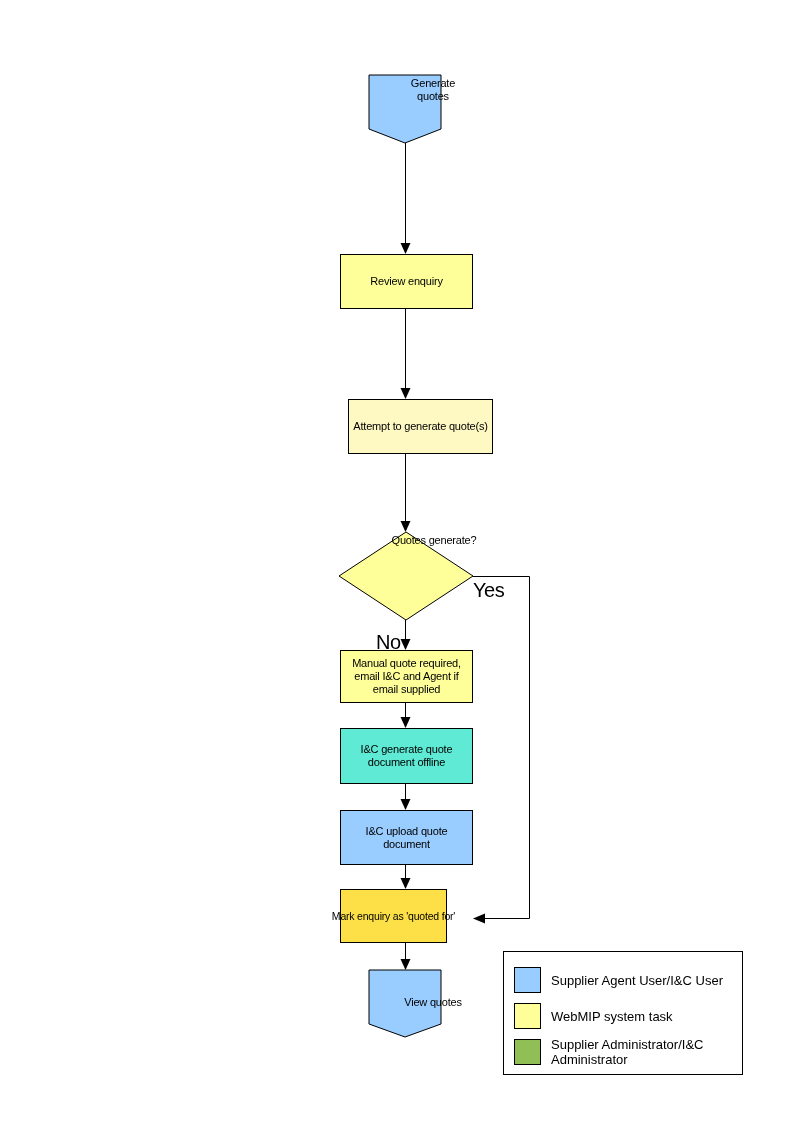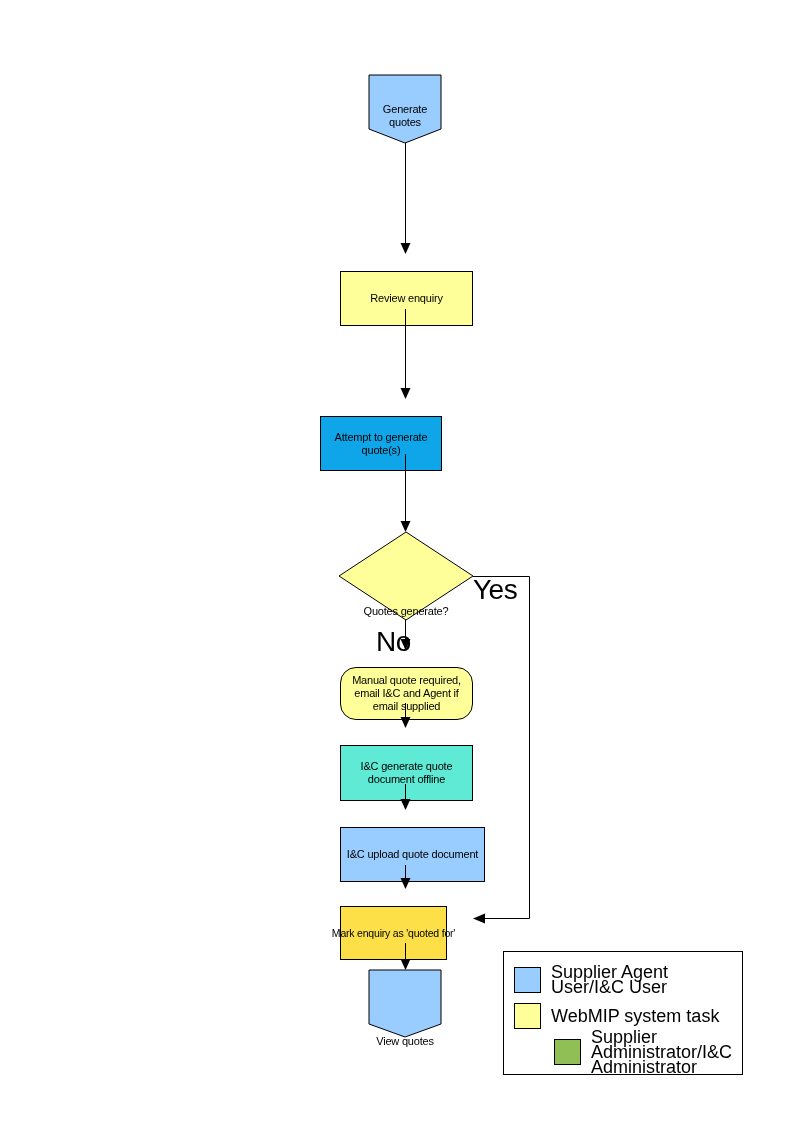--- a/index.html
+++ b/index.html
@@ -25,36 +25,36 @@
     box-sizing: border-box;
     display: flex;
     align-items: center;
     justify-content: center;
     text-align: center;
     font-size: 11px;
     line-height: 13px;
     letter-spacing: -0.2px;
     z-index: 1;
     padding: 17px 3px;
-    margin-top: 17px;
   }
   .shape-text {
     position: absolute;
     display: flex;
-    align-items: flex-end;
+    align-items: flex-start;
     justify-content: center;
     text-align: center;
     font-size: 11px;
     line-height: 13px;
     letter-spacing: -0.2px;
     z-index: 4;
+    margin-left: 28px;
   }
   .branch-label {
     position: absolute;
-    font-size: 28px;
+    font-size: 20px;
     line-height: 24px;
     letter-spacing: -0.5px;
     z-index: 2;
     white-space: nowrap;
   }
   .nowrap { white-space: nowrap; font-size: 10.5px; }
   #legend {
     position: absolute;
     left: 503px; top: 951px;
     width: 240px; height: 124px;
@@ -71,47 +71,47 @@
     align-items: center;
   }
   .legend-swatch {
     width: 27px; height: 26px;
     border: 1px solid #000000;
     box-sizing: border-box;
     flex: 0 0 27px;
   }
   .legend-label {
     margin-left: 10px;
-    font-size: 18px;
+    font-size: 13px;
     line-height: 15px;
     width: 185px;
   }
 </style>
 </head>
 <body>
 
 <div id="page">
 
   <div class="node" style="left: 340px; top: 254px; width: 133px; height: 55px; background-color: rgb(255, 255, 153);">
     <span>Review enquiry</span>
   </div>
 
-  <div class="node" style="left: 320px; top: 399px; width: 122px; height: 55px; background-color: #0ea5e9;">
+  <div class="node" style="left: 348px; top: 399px; width: 145px; height: 55px; background-color: #fef9c3;">
     <span>Attempt to generate quote(s)</span>
   </div>
 
-  <div class="node" style="left: 340px; top: 650px; width: 133px; height: 53px; background-color: rgb(255, 255, 153); border-radius: 16px;">
+  <div class="node" style="left: 340px; top: 650px; width: 133px; height: 53px; background-color: rgb(255, 255, 153);">
     <span>Manual quote required, email I&amp;C and Agent if email supplied</span>
   </div>
 
   <div class="node" style="left: 340px; top: 728px; width: 133px; height: 56px; background-color: #5eead4;">
     <span>I&amp;C generate quote document offline</span>
   </div>
 
-  <div class="node" style="left: 340px; top: 810px; width: 145px; height: 55px; background-color: rgb(153, 204, 255);">
+  <div class="node" style="left: 340px; top: 810px; width: 133px; height: 55px; background-color: rgb(153, 204, 255);">
     <span>I&amp;C upload quote document</span>
   </div>
 
   <div class="node" style="left: 340px; top: 889px; width: 107px; height: 54px; background-color: #fde047;">
     <span class="nowrap">Mark enquiry as 'quoted for'</span>
   </div>
 
   <div class="branch-label" style="left:473px; top:578px;">Yes</div>
   <div class="branch-label" style="left:376px; top:618px;margin-top:12px;">No</div>
 
@@ -165,19 +165,19 @@
 
   <div id="legend">
     <div class="legend-row" style="top:13px; height:30px;">
       <div class="legend-swatch" style="background-color: rgb(153, 204, 255);"></div>
       <div class="legend-label">Supplier Agent User/I&amp;C User</div>
     </div>
     <div class="legend-row" style="top:49px; height:30px;">
       <div class="legend-swatch" style="background-color: rgb(255, 255, 153);"></div>
       <div class="legend-label">WebMIP system task</div>
     </div>
-    <div class="legend-row" style="top:83px; height:34px;margin-left:40px;">
+    <div class="legend-row" style="top:83px; height:34px;">
       <div class="legend-swatch" style="background-color: rgb(143, 191, 85);"></div>
       <div class="legend-label">Supplier Administrator/I&amp;C Administrator</div>
     </div>
   </div>
 
 </div>
 
 </body></html>

